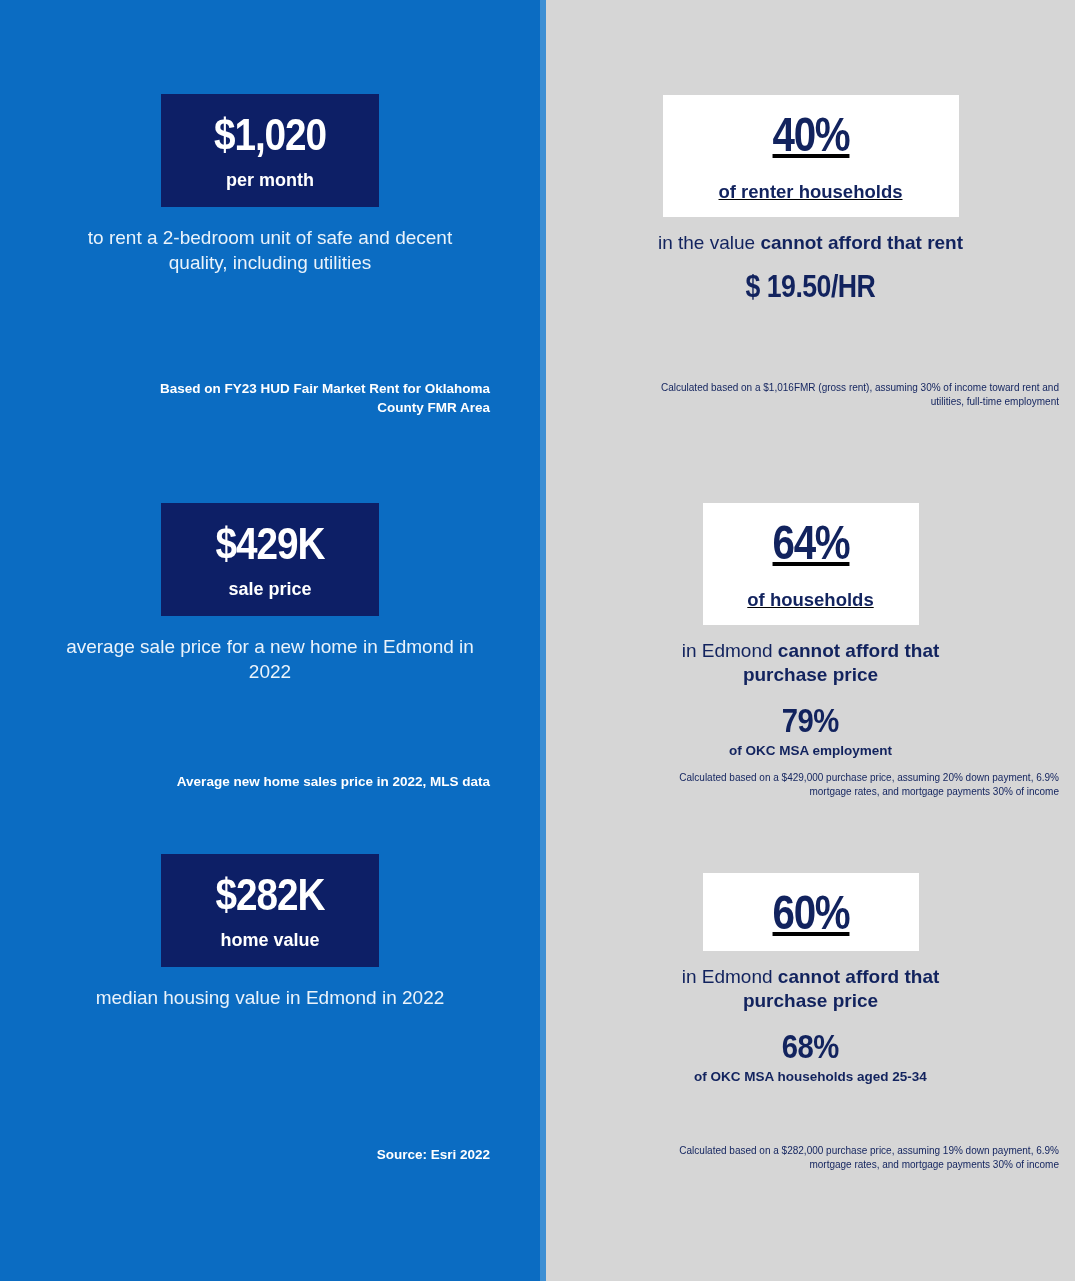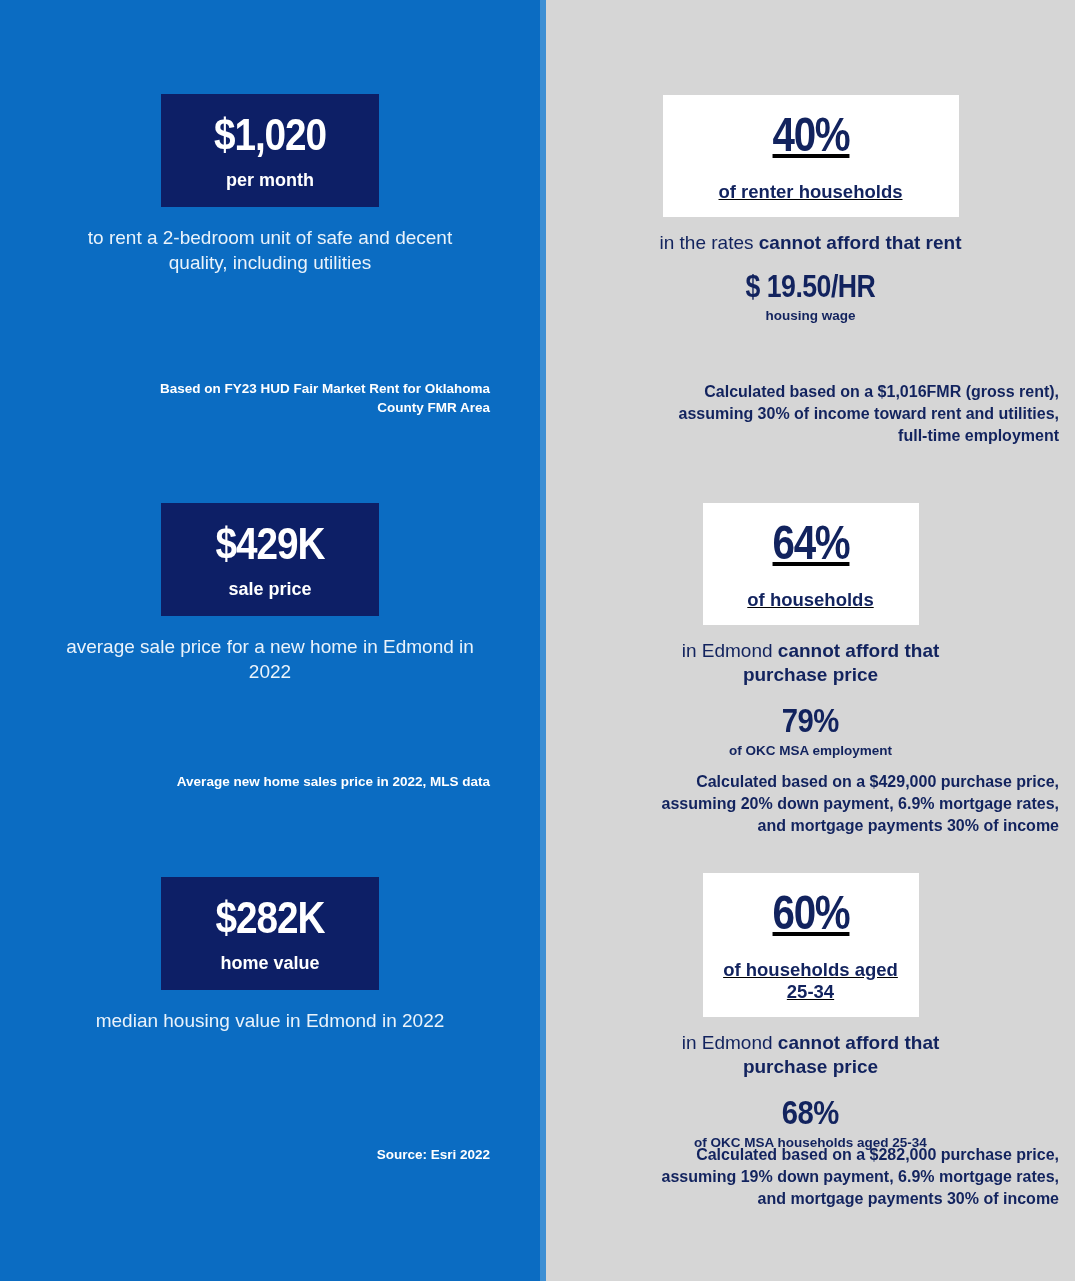--- a/index.html
+++ b/index.html
@@ -151,22 +151,22 @@
     font-size: 13.5px;
     font-weight: 700;
     margin-top: 6px;
     line-height: 1.2;
   }
 
   .right-note {
     position: absolute;
     right: 16px;
     color: #12235e;
-    font-size: 16px;
-    font-weight: 700;
+    font-size: 10px;
+    font-weight: 400;
     line-height: 1.38;
     text-align: right;
     width: 398px;
   }
 </style>
 </head>
 <body>
 
 <div class="infographic">
 
@@ -187,63 +187,61 @@
 
     <div class="left-block" style="top:503px;">
       <div class="navy-box">
         <span class="big">$429K</span>
         <div class="sub">sale price</div>
       </div>
       <div class="left-caption">average sale price for a new home in Edmond in 2022</div>
     </div>
     <div class="left-note" style="top:773px;">Average new home sales price in 2022, MLS data</div>
 
-    <div class="left-block" style="top:877px;">
+    <div class="left-block" style="top:854px;">
       <div class="navy-box">
         <span class="big">$282K</span>
         <div class="sub">home value</div>
       </div>
       <div class="left-caption">median housing value in Edmond in 2022</div>
     </div>
     <div class="left-note" style="top:1146px;">Source: Esri 2022</div>
 
   </div>
 
   <div class="col-right">
 
     <div class="right-block" style="top:95px;">
       <div class="white-box w1">
         <span class="pct">40%</span>
         <div class="pct-sub">of renter households</div>
       </div>
-      <div class="right-caption"><span>in the rates </span><b>cannot afford that rent</b></div>
+      <div class="right-caption"><span>in the value </span><b>cannot afford that rent</b></div>
       <div class="right-stat">
         <span class="val wage">$ 19.50/HR</span>
-        <div class="lbl">housing wage</div>
       </div>
     </div>
     <div class="right-note" style="top:381px;">Calculated based on a $1,016FMR (gross rent), assuming 30% of income toward rent and utilities, full-time employment</div>
 
     <div class="right-block" style="top:503px;">
       <div class="white-box w2">
         <span class="pct">64%</span>
         <div class="pct-sub">of households</div>
       </div>
       <div class="right-caption"><span>in Edmond </span><b>cannot afford that purchase price</b></div>
       <div class="right-stat">
         <span class="val">79%</span>
         <div class="lbl">of OKC MSA employment</div>
       </div>
     </div>
     <div class="right-note" style="top:771px;">Calculated based on a $429,000 purchase price, assuming 20% down payment, 6.9% mortgage rates, and mortgage payments 30% of income</div>
 
     <div class="right-block" style="top:873px;">
       <div class="white-box w3">
         <span class="pct">60%</span>
-        <div class="pct-sub">of households aged 25-34</div>
       </div>
       <div class="right-caption"><span>in Edmond </span><b>cannot afford that purchase price</b></div>
       <div class="right-stat">
         <span class="val">68%</span>
         <div class="lbl">of OKC MSA households aged 25-34</div>
       </div>
     </div>
     <div class="right-note" style="top:1144px;">Calculated based on a $282,000 purchase price, assuming 19% down payment, 6.9% mortgage rates, and mortgage payments 30% of income</div>
 
   </div>

